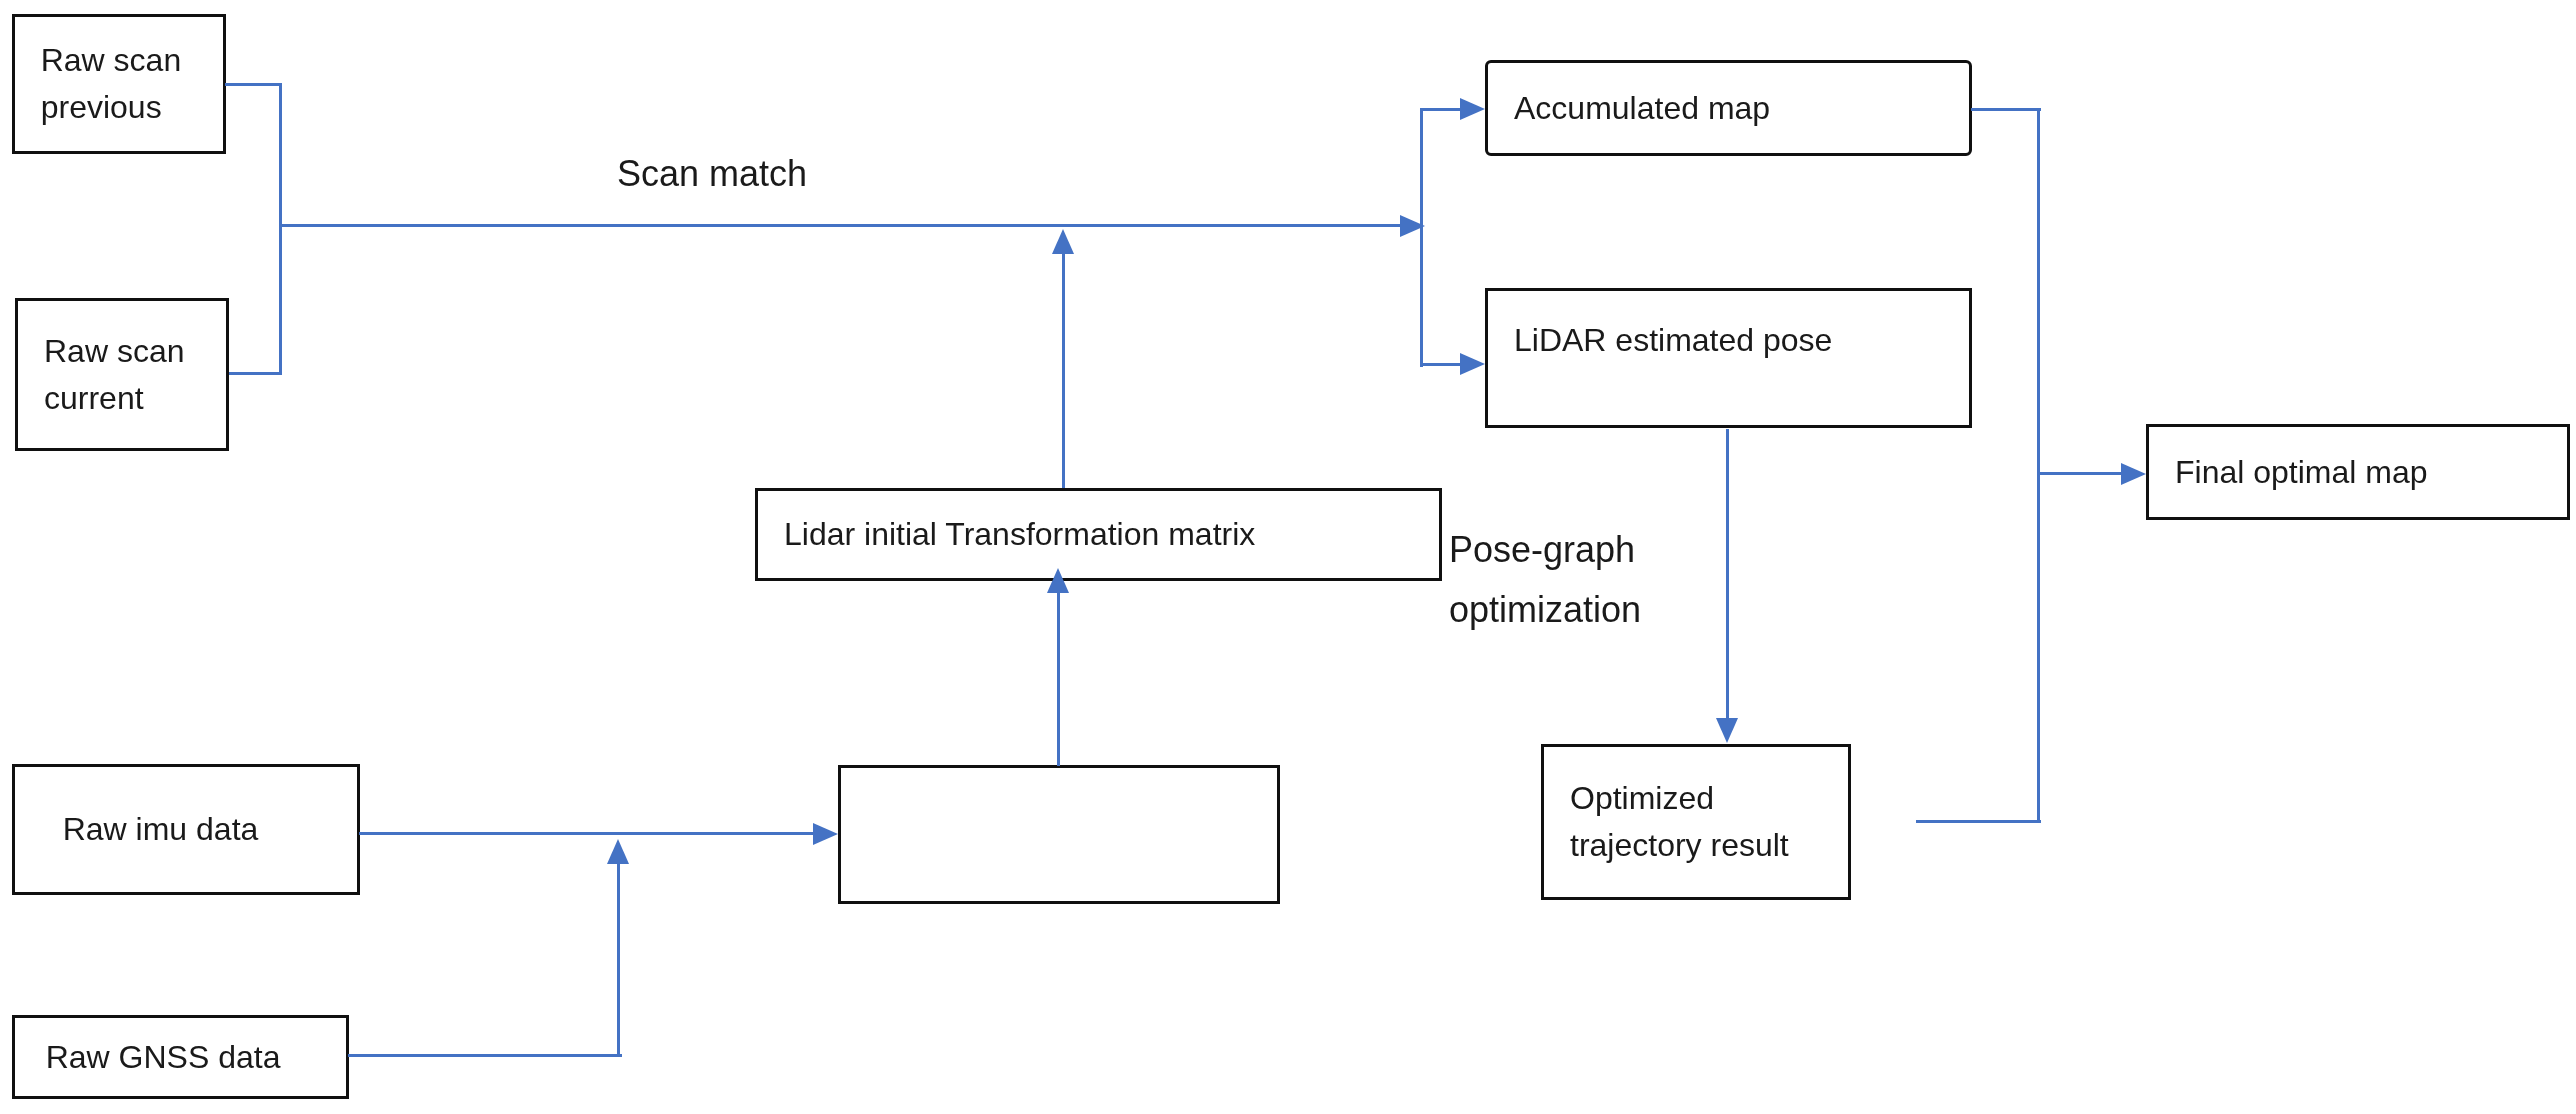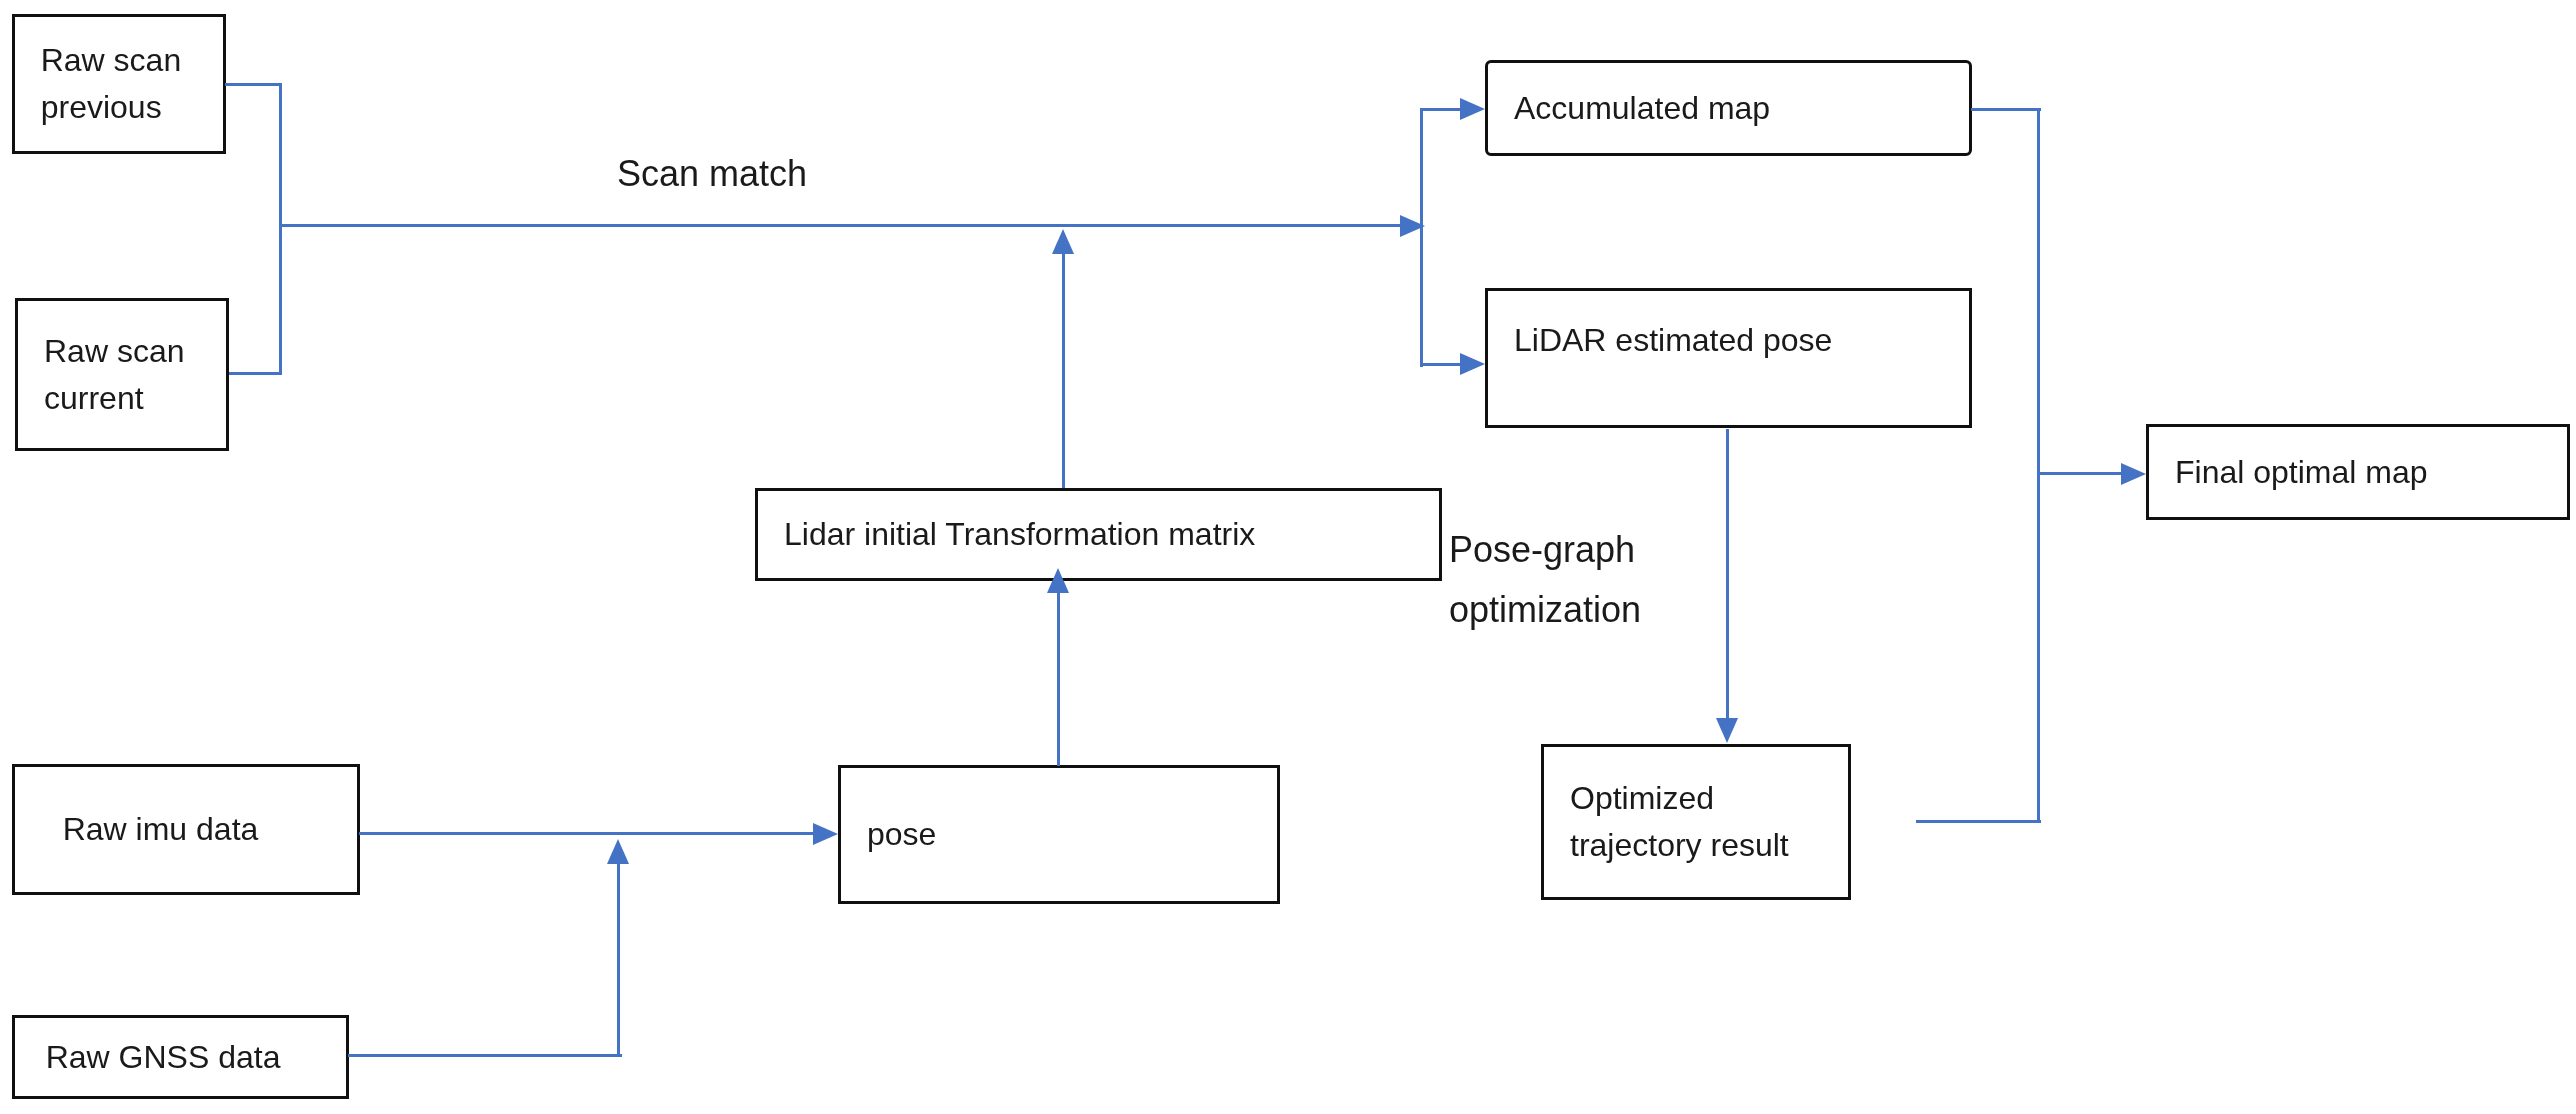--- a/index.html
+++ b/index.html
@@ -39,21 +39,20 @@
       <span class="l">current</span>
     </div>
   </div>
 
   <div class="node" style="left:723px; top:488px; width:687px; height:93px;margin-left:32px;">
     <span class="l">Lidar initial Transformation matrix</span>
   </div>
 
   <div class="node" style="left:838px; top:765px; width:442px; height:139px;">
     <div>
-      <span class="l">pose</span>
     </div>
   </div>
 
   <div class="node" style="left:11.7px; top:764px; width:348px; height:131px; padding-left:48px;">
     <span class="l">Raw imu data</span>
   </div>
 
   <div class="node" style="left:11.7px; top:1015px; width:337px; height:84px; padding-left:31px;">
     <span class="l">Raw GNSS data</span>
   </div>

